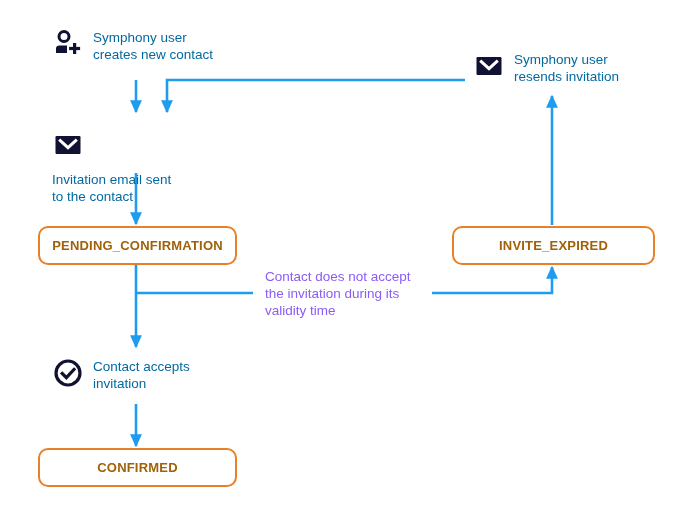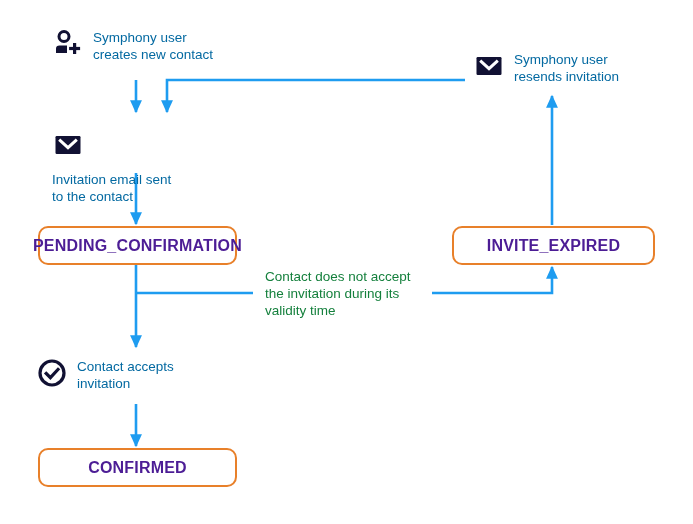--- a/index.html
+++ b/index.html
@@ -29,23 +29,23 @@
     box-sizing: border-box;
     border: 2px solid #e8802a;
     border-radius: 10px;
     background: #ffffff;
     display: flex;
     align-items: center;
     justify-content: center;
   }
   .node-label {
     font-family: "Liberation Sans", sans-serif;
-    font-size: 16px;
+    font-size: 13px;
     font-weight: bold;
-    color: #4c1d95;
+    color: #a16207;
     letter-spacing: 0.2px;
     white-space: nowrap;
   }
   .anno {
     position: absolute;
     display: flex;
     align-items: flex-start;
     gap: 9px;
   }
   .anno-icon {
@@ -60,21 +60,21 @@
     line-height: 17px;
     color: #0369a1;
     white-space: pre-line;
     padding-top: 1px;
   }
   .free-text {
     position: absolute;
     font-family: "Liberation Sans", sans-serif;
     font-size: 13.5px;
     line-height: 17px;
-    color: #15803d;
+    color: #8b5cf6;
     white-space: pre-line;
   }
 </style>
 </head>
 <body>
 
 <div id="canvas">
 
   <svg class="svg-layer" viewBox="0 0 693 524" xmlns="http://www.w3.org/2000/svg">
     <defs>
@@ -121,21 +121,21 @@
 
   <div class="anno" style="left:473px; top:50px; width:215px;">
     <svg class="anno-icon" viewBox="0 0 32 32" xmlns="http://www.w3.org/2000/svg">
       <rect x="3.5" y="7" width="25" height="18" rx="1.2" fill="#111133"></rect>
       <path d="M 7.2 10.6 L 16 18.6 L 24.8 10.6" fill="none" stroke="#ffffff" stroke-width="3"></path>
     </svg>
     <div class="anno-text">Symphony user
 resends invitation</div>
   </div>
 
-  <div class="anno" style="left:36px; top:357px; width:220px;">
+  <div class="anno" style="left:52px; top:357px; width:220px;">
     <svg class="anno-icon" viewBox="0 0 32 32" xmlns="http://www.w3.org/2000/svg">
       <circle cx="16" cy="16" r="12" fill="none" stroke="#111133" stroke-width="3.2"></circle>
       <path d="M 10.2 16.4 L 14.4 20.6 L 22 12.4" fill="none" stroke="#111133" stroke-width="3.2" stroke-linecap="square"></path>
     </svg>
     <div class="anno-text">Contact accepts
 invitation</div>
   </div>
 
   <div class="free-text" style="left:265px; top:268px; width:165px;">Contact does not accept
 the invitation during its

